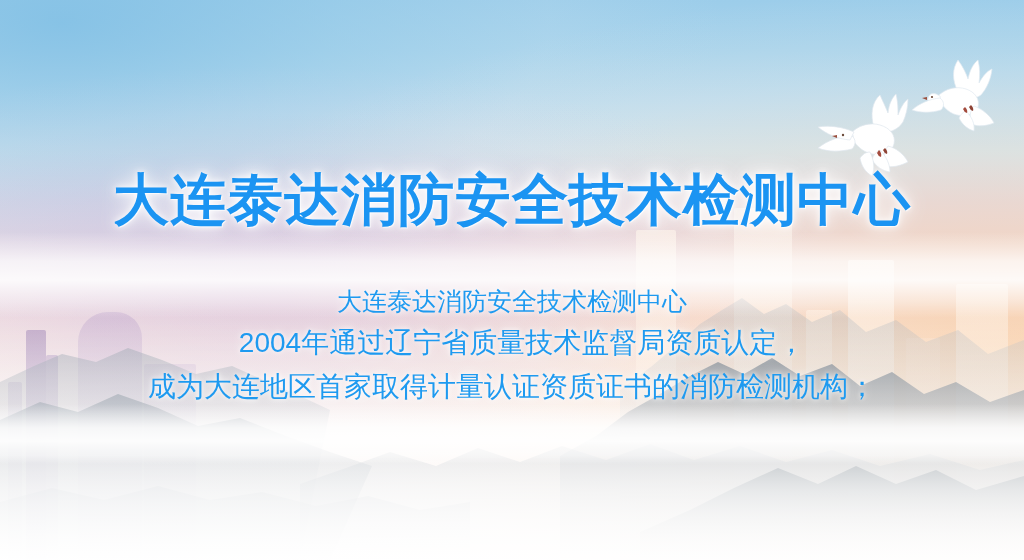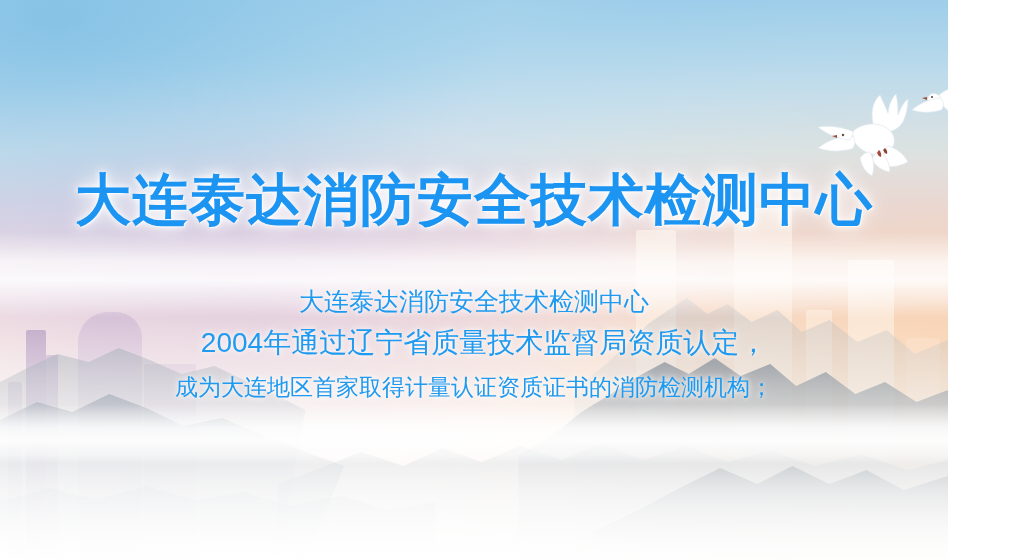--- a/index.html
+++ b/index.html
@@ -6,21 +6,21 @@
     margin: 0;
     padding: 0;
     background: #ffffff;
   }
   body {
     font-family: "Liberation Sans", "DejaVu Sans", sans-serif;
   }
 
   #slide {
     position: relative;
-    width: 948px;
+    width: 1024px;
     height: 560px;
     overflow: hidden;
     background: #404040;
     text-decoration: underline;
   }
 
   
   .sky {
     position: absolute;
     inset: 0;
@@ -184,21 +184,21 @@
   }
   .body-line {
     white-space: nowrap;
     text-shadow:
       0 0 5px rgba(255,255,255,0.95),
       0 0 12px rgba(255,255,255,0.85);
   }
   .body-line.l0 { font-size: 25px; line-height: 40px; }
   .body-line.l1 { font-size: 26px; line-height: 41px; }
   .body-line.l2 { font-size: 28px; line-height: 43px; padding-left: 20px; }
-  .body-line.l3 { font-size: 23px; line-height: 46px; }
+  .body-line.l3 { font-size: 28px; line-height: 46px; }
 </style>
 </head>
 <body>
 
 <div id="slide">
 
   <div class="sky"></div>
   <div class="cool-wash"></div>
   <div class="warm-wash"></div>
   <div class="violet-wash"></div>

